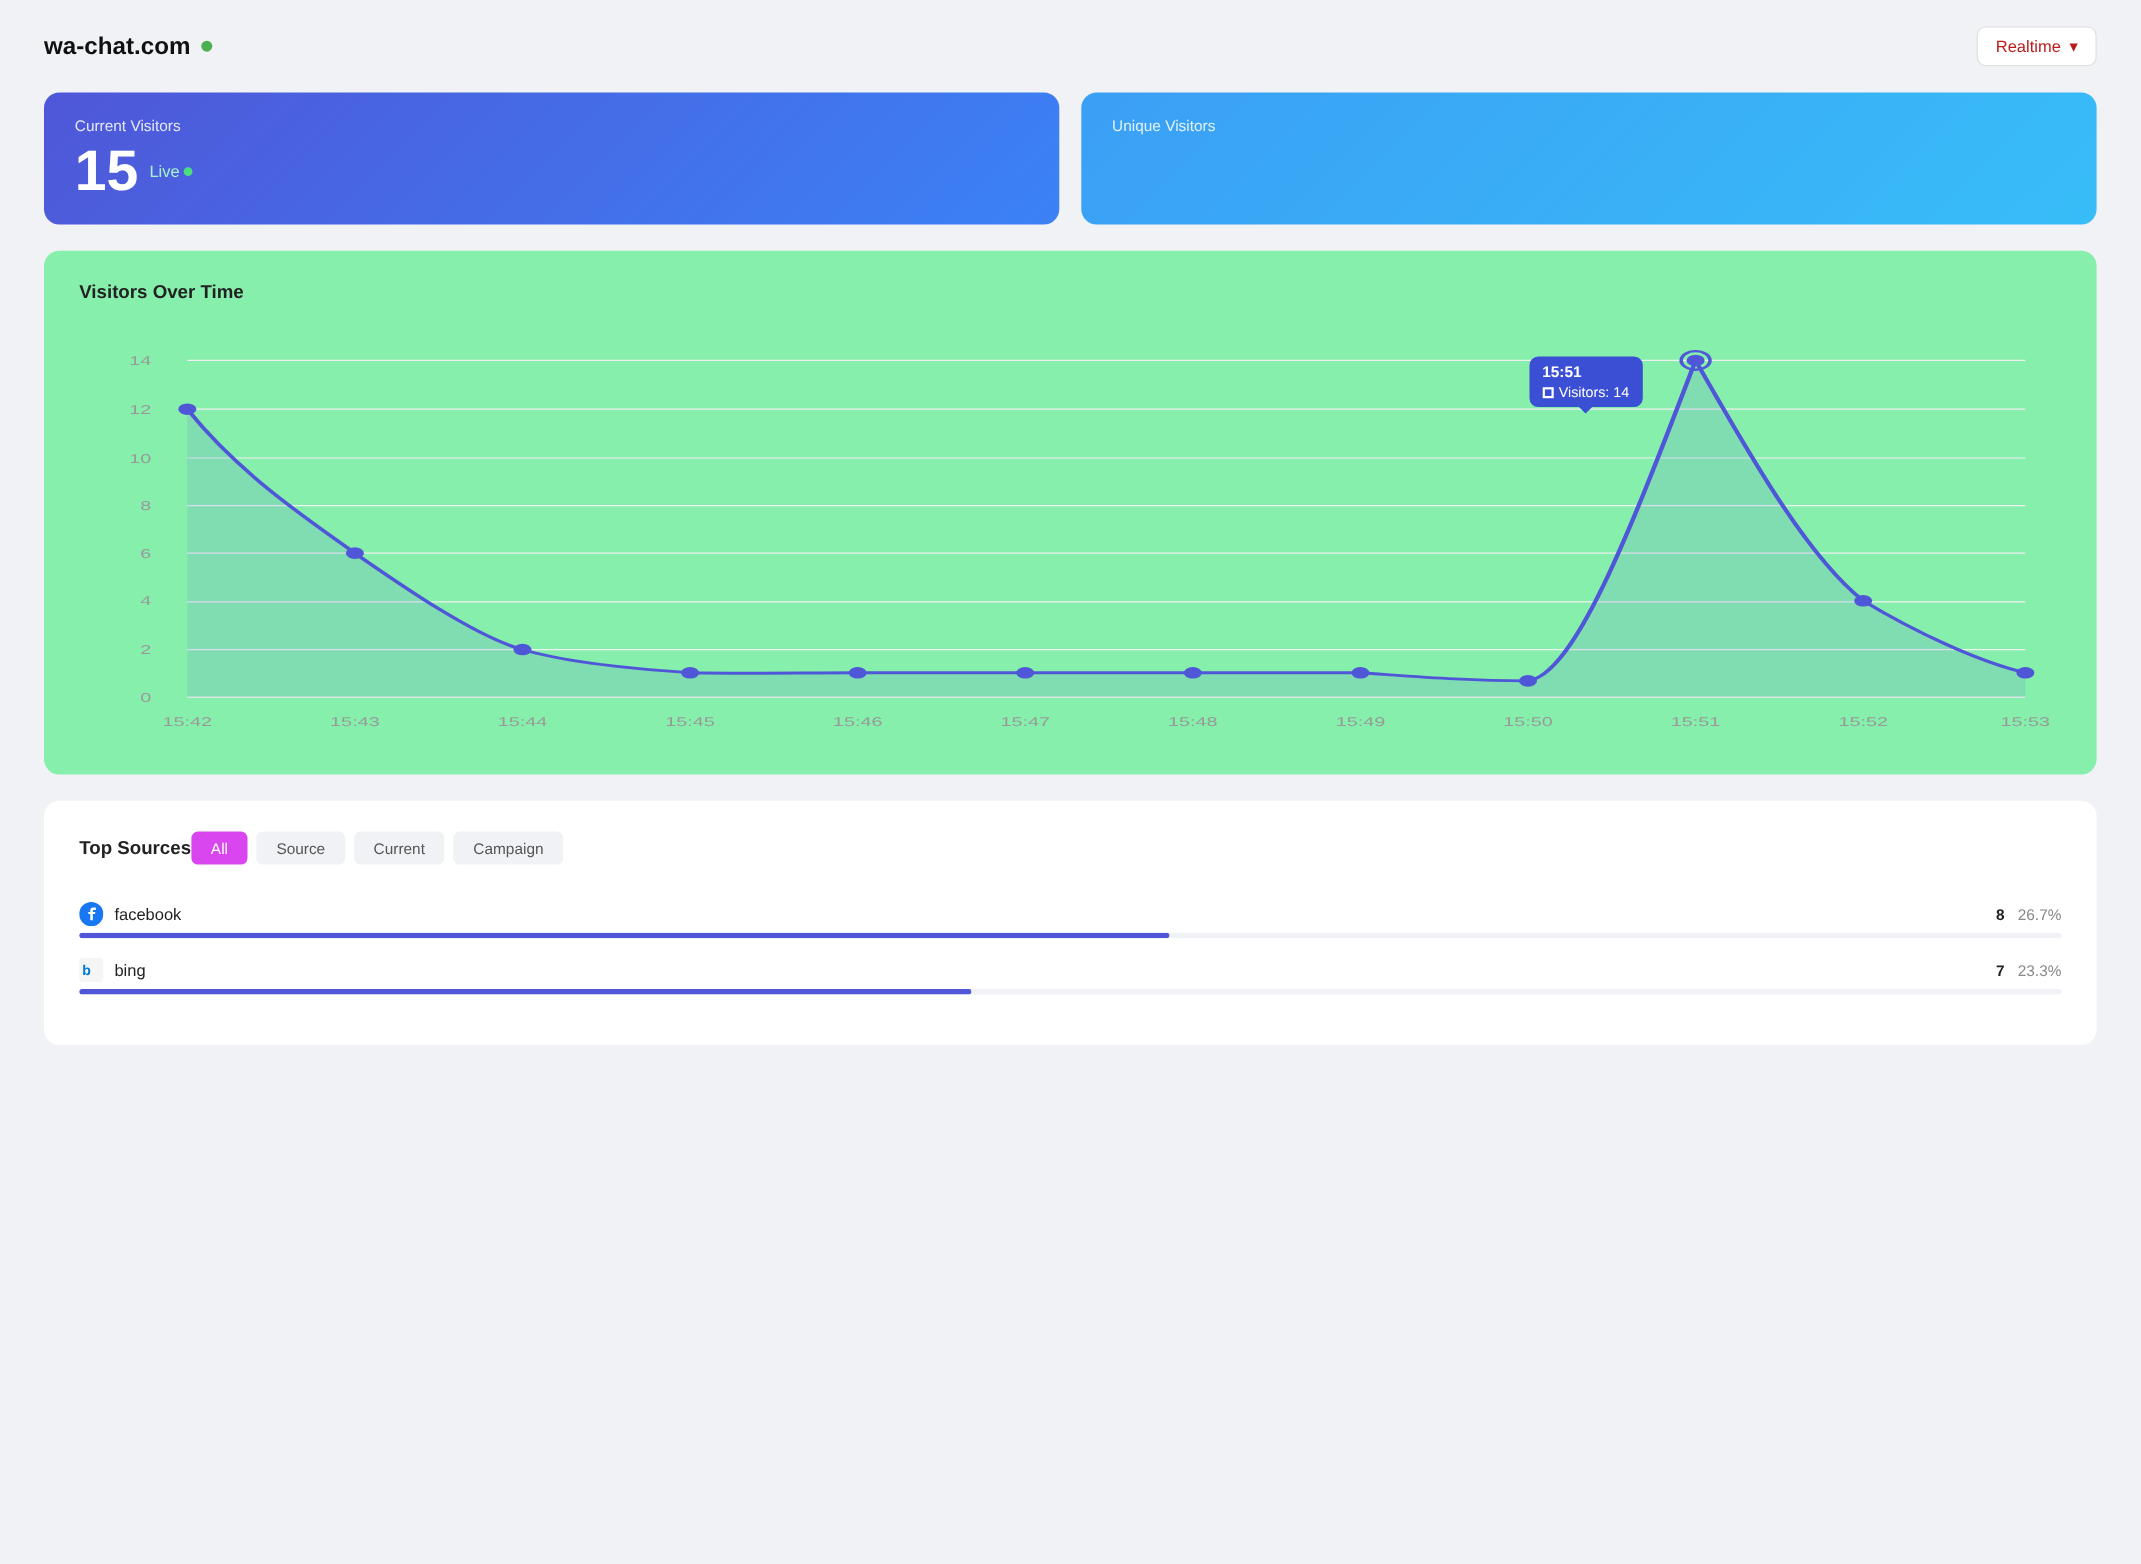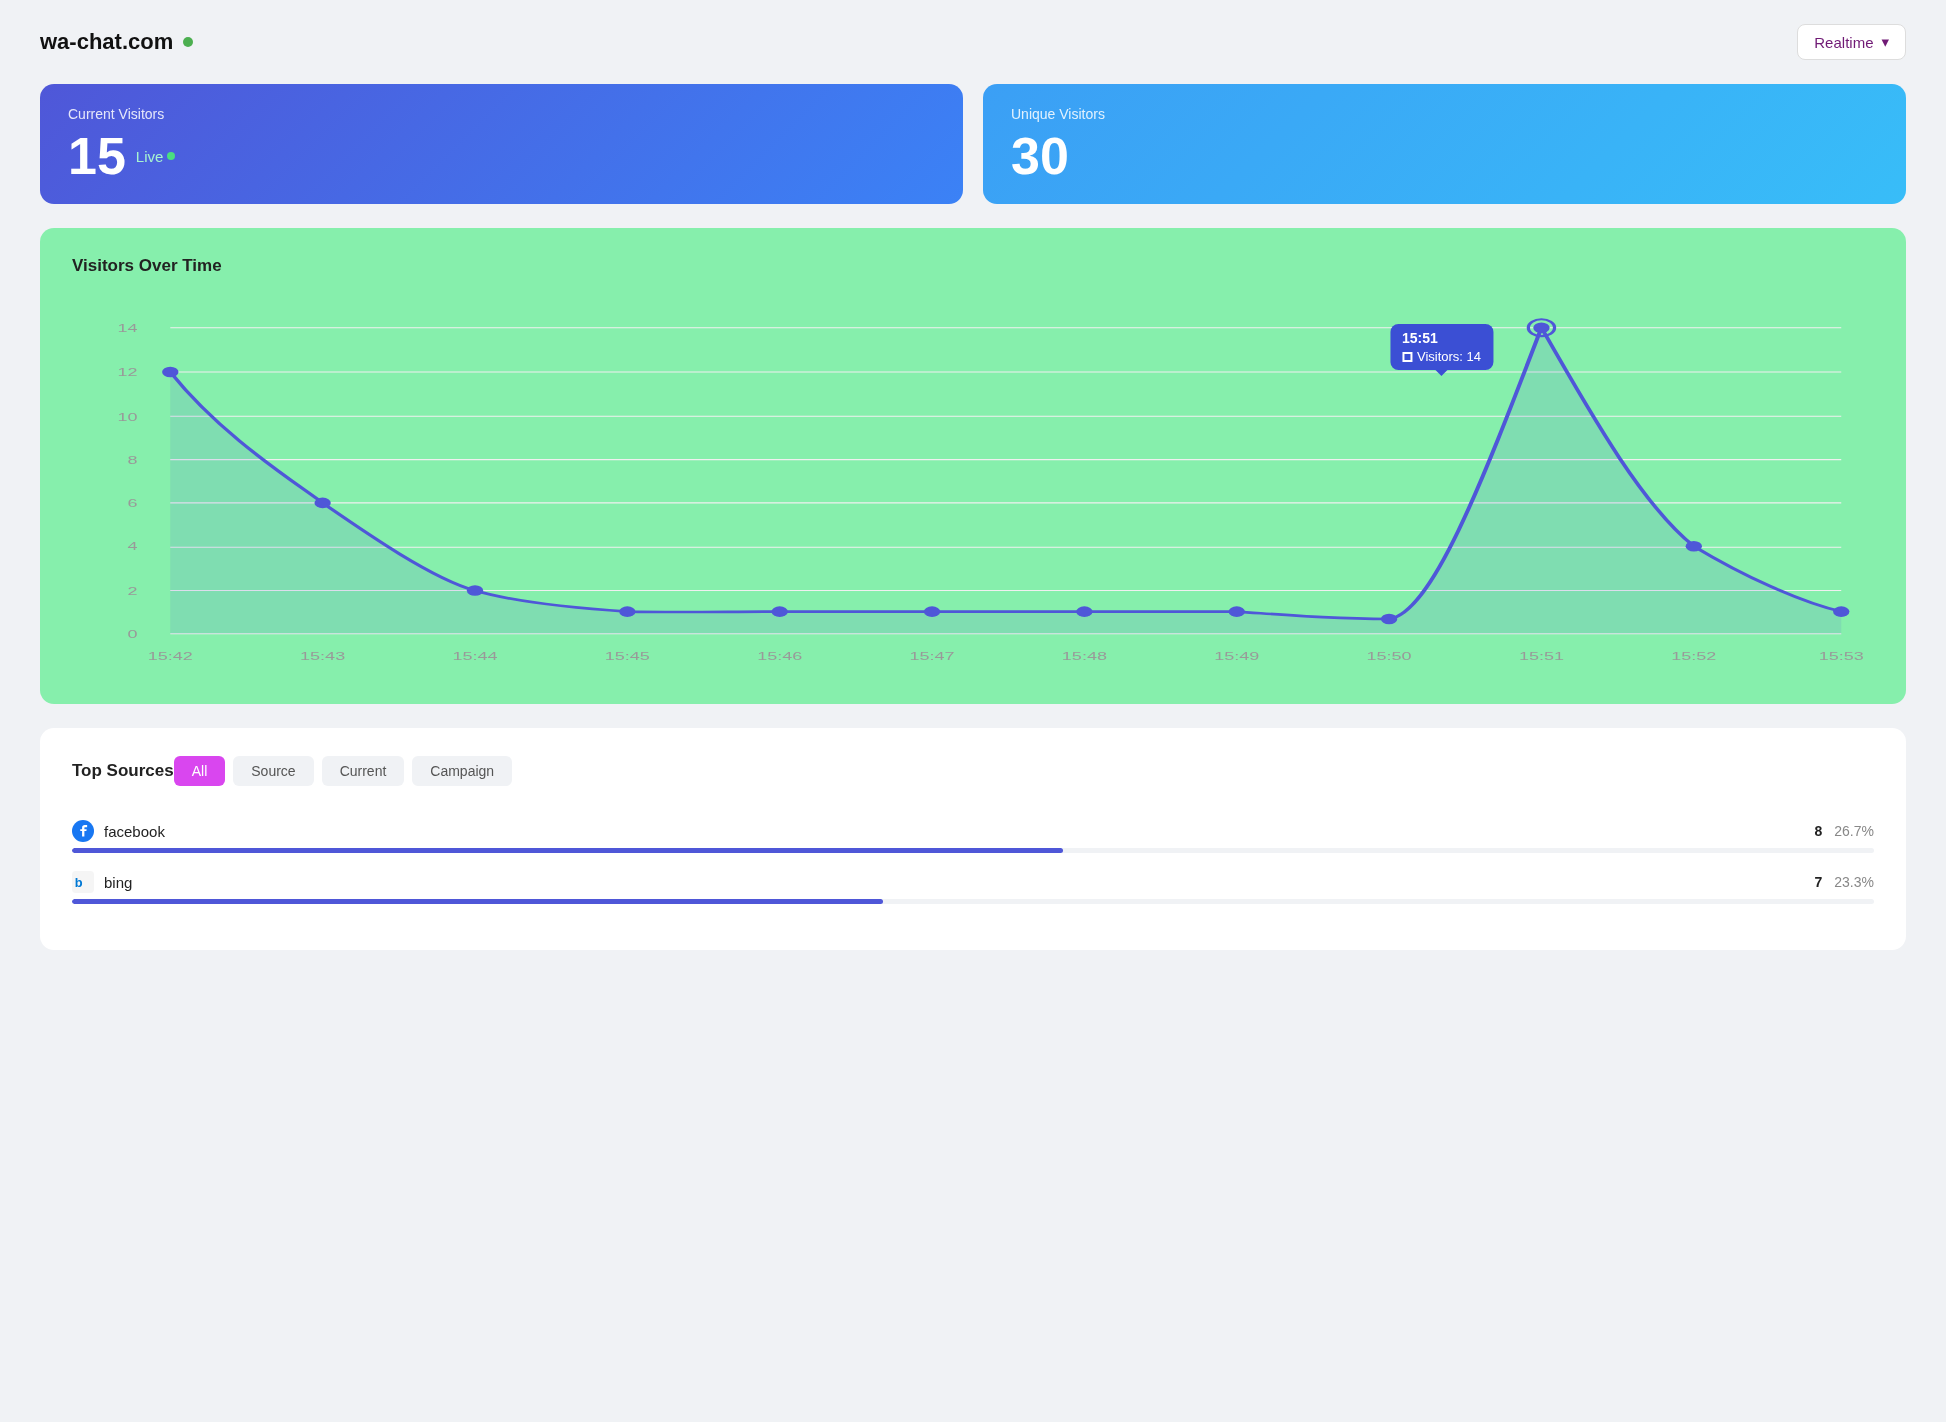--- a/index.html
+++ b/index.html
@@ -33,21 +33,21 @@
     .dropdown {
       border: 1px solid #ddd;
       border-radius: 8px;
       padding: 8px 16px;
       background: #fff;
       font-size: 15px;
       cursor: pointer;
       display: flex;
       align-items: center;
       gap: 8px;
-      color: #701a75;
+      color: #b91c1c;
     }
     .cards-row {
       display: flex;
       gap: 20px;
       margin-bottom: 24px;
     }
     .card {
       flex: 1;
       border-radius: 14px;
       padding: 22px 28px;
@@ -269,23 +269,20 @@
       <span>15</span>
       <span class="live-badge">
         <span>Live</span>
         <span class="live-badge-dot"></span>
       </span>
     </div>
   </div>
 
   <div class="card card-lightblue">
     <div class="card-label">Unique Visitors</div>
-    <div class="card-value">
-      <span>30</span>
-    </div>
   </div>
 
 </div>
 
 <div class="chart-section">
   <div class="chart-title">Visitors Over Time</div>
   <div class="chart-container">
     
     <div class="tooltip-box">
       <div class="tooltip-time">15:51</div>

